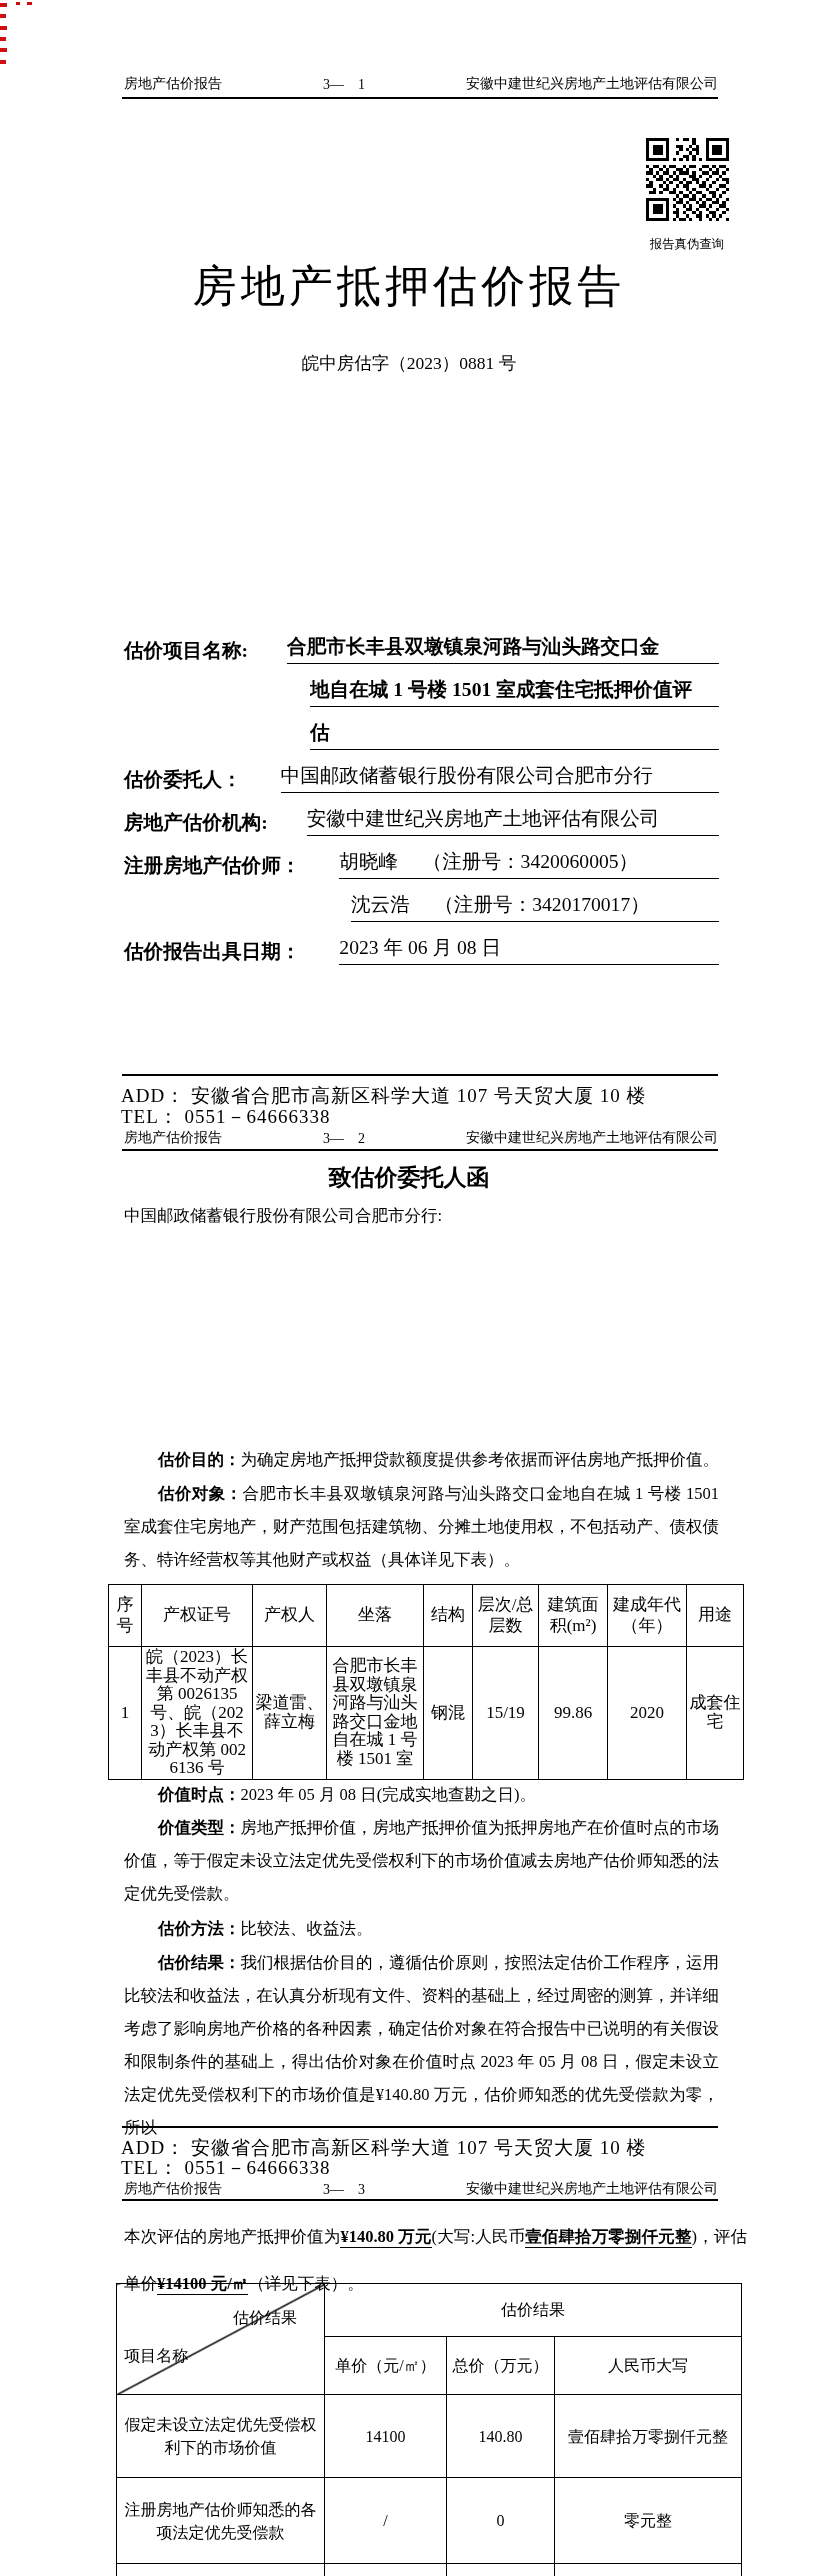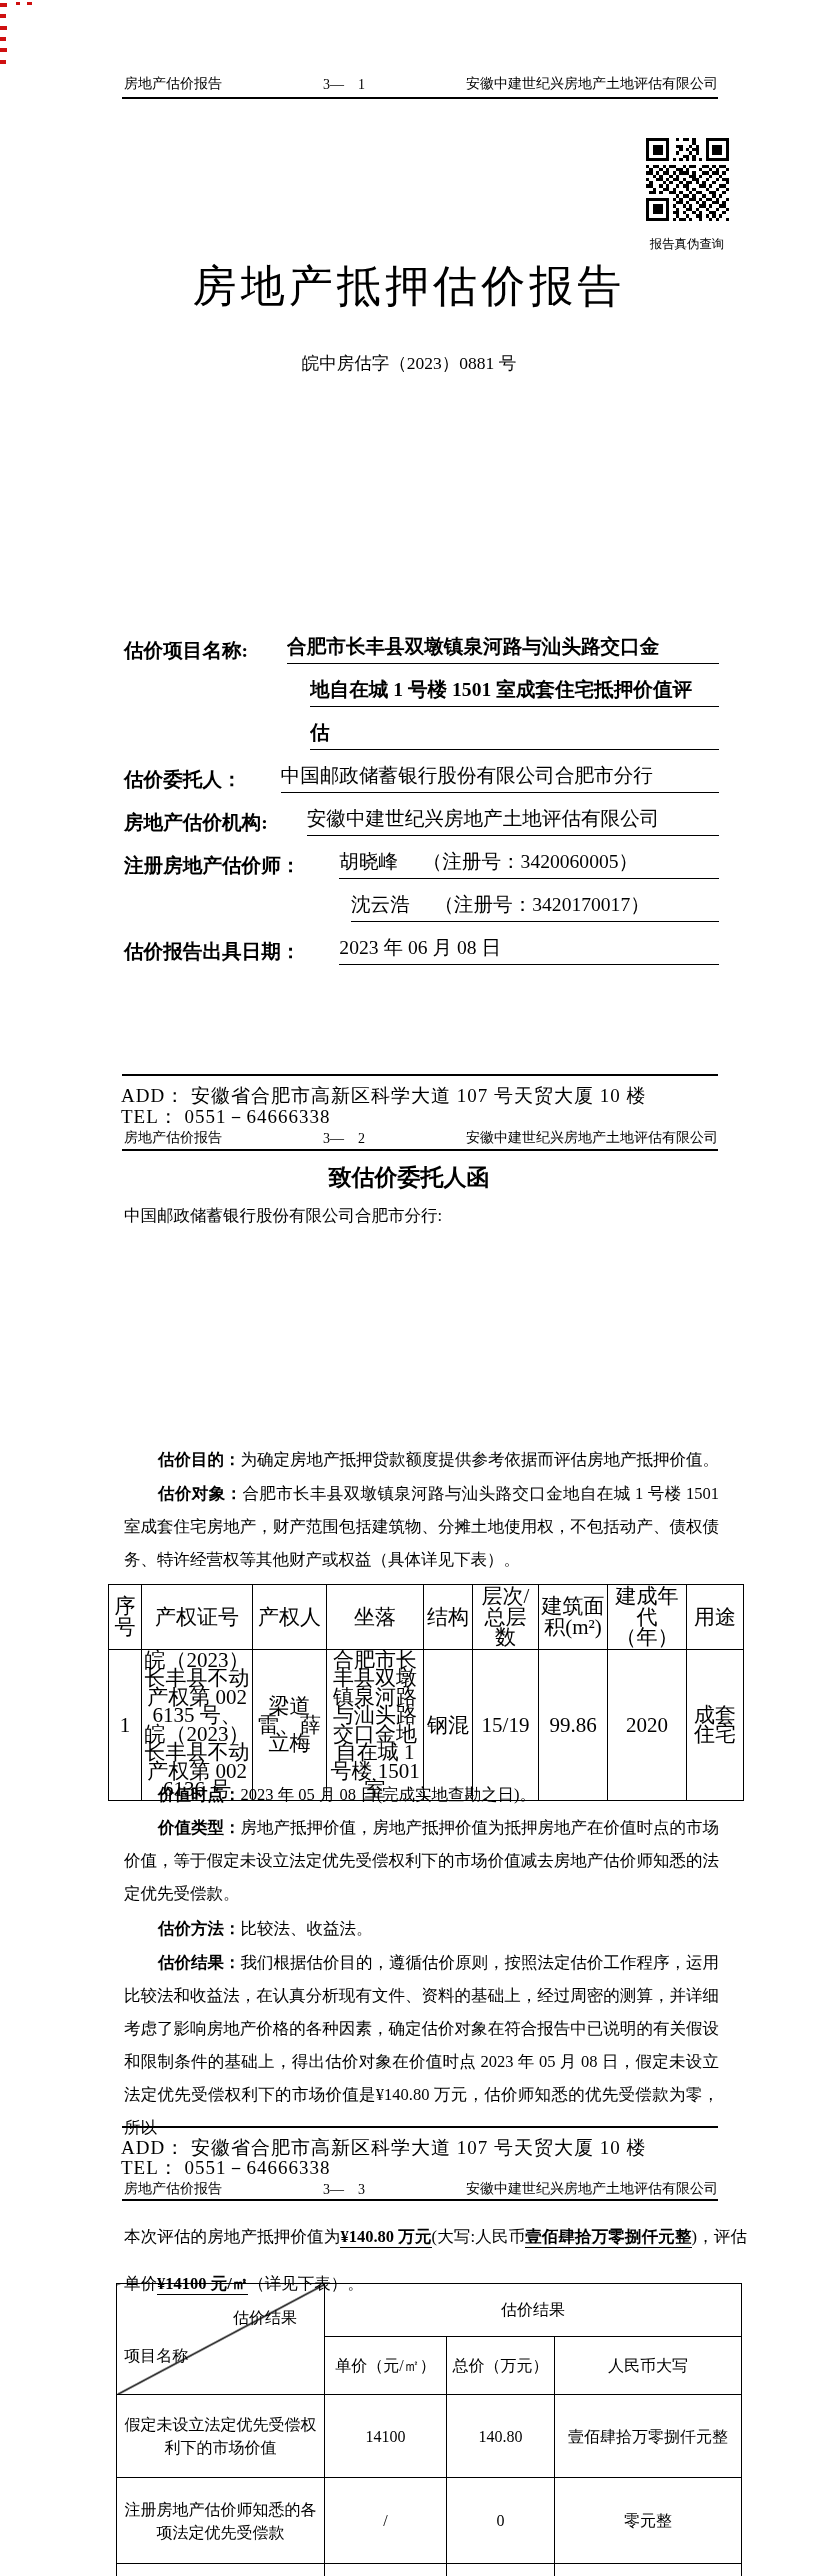--- a/index.html
+++ b/index.html
@@ -24,21 +24,21 @@
   .fspacer.w2{flex:0 0 188px;}
   .fval{flex:1;border-bottom:1.5px solid #000;padding-bottom:2.6px;white-space:nowrap;overflow:hidden;}
   .fval.center{text-align:left;}
   .fval.b{font-weight:bold;}
   .para{position:absolute;left:124px;width:595px;font-size:16.5px;line-height:33px;text-align:justify;}
   .para.ind{text-indent:34px;}
   .plabel{font-weight:bold;}
   .bu{font-weight:bold;border-bottom:1.5px solid #000;padding-bottom:1px;}
   .ltitle{position:absolute;left:0;width:100%;text-align:center;font-size:23px;font-weight:bold;}
   .salut{position:absolute;left:124px;font-size:16.5px;}
-  table.t1{position:absolute;left:108px;top:1584px;width:634px;border-collapse:collapse;table-layout:fixed;font-size:21px;}
+  table.t1{position:absolute;left:108px;top:1584px;width:634px;border-collapse:collapse;table-layout:fixed;font-size:17px;}
   table.t1 td{border:1px solid #000;text-align:center;vertical-align:middle;padding:1px 2.1px;word-break:break-all;line-height:18.5px;}
   table.t1 tr.hd td{height:59px;line-height:20.6px;}
   table.t1 tr.bd td{height:111px;}
   table.t2{position:absolute;left:116px;top:2283px;width:624px;border-collapse:collapse;table-layout:fixed;font-size:16px;}
   table.t2 td{border:1px solid #000;text-align:center;vertical-align:middle;padding:1px 3.1px;line-height:23px;}
   td.diag{position:relative;padding:0;
     background:linear-gradient(to bottom right,transparent calc(50% - 1px),#000 calc(50% - 0.5px),#000 calc(50% + 0.5px),transparent calc(50% + 1px));}
   td.diag .ct{position:absolute;top:21.6px;right:27px;}
   td.diag .cb{position:absolute;bottom:27px;left:7.2px;}
   .redmark{position:absolute;background:#cf1010;}

